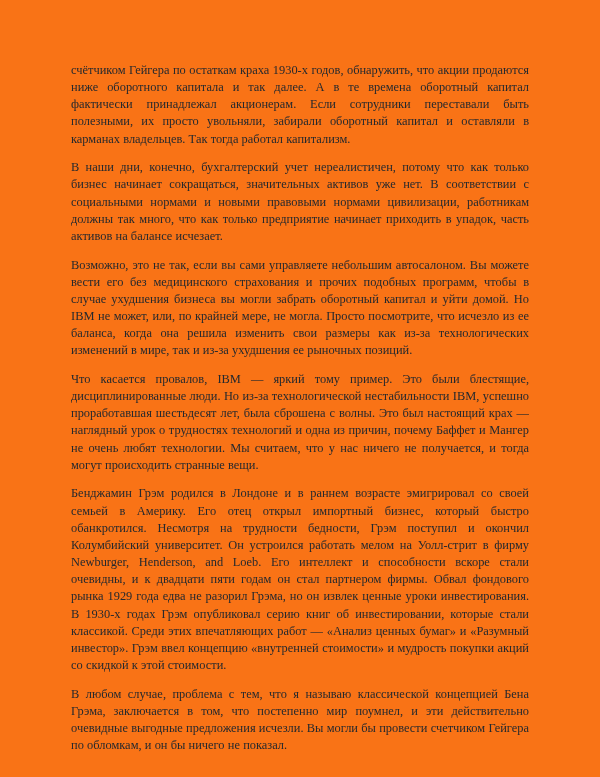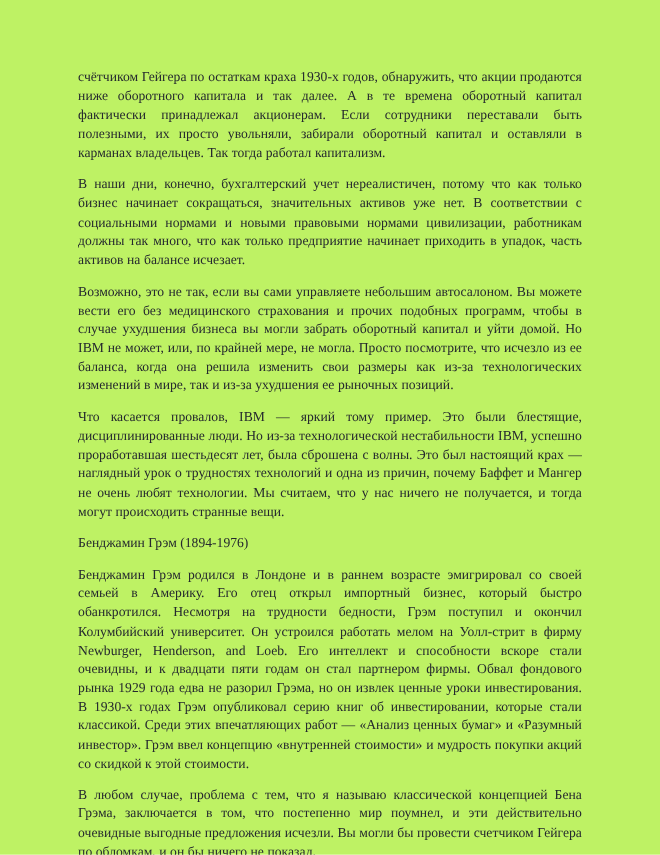--- a/index.html
+++ b/index.html
@@ -11,21 +11,21 @@
     height: 777px;
     background: #ffffff;
     font-family: "Liberation Serif", "DejaVu Serif", serif;
     color: #25292e;
     overflow: hidden;
   }
   #page {
     position: relative;
     width: 600px;
     height: 777px;
-    background: #bef264;
+    background: #f97316;
     box-sizing: border-box;
   }
   #text-column {
     position: absolute;
     left: 71px;
     top: 62px;
     width: 458px;
   }
   .para {
     margin: 0 0 11.5px 0;
@@ -58,20 +58,19 @@
   <div id="text-column">
 
     <p class="para">счётчиком Гейгера по остаткам краха 1930-х годов, обнаружить, что акции продаются ниже оборотного капитала и так далее. А в те времена оборотный капитал фактически принадлежал акционерам. Если сотрудники переставали быть полезными, их просто увольняли, забирали оборотный капитал и оставляли в карманах владельцев. Так тогда работал капитализм.</p>
 
     <p class="para">В наши дни, конечно, бухгалтерский учет нереалистичен, потому что как только бизнес начинает сокращаться, значительных активов уже нет. В соответствии с социальными нормами и новыми правовыми нормами цивилизации, работникам должны так много, что как только предприятие начинает приходить в упадок, часть активов на балансе исчезает.</p>
 
     <p class="para">Возможно, это не так, если вы сами управляете небольшим автосалоном. Вы можете вести его без медицинского страхования и прочих подобных программ, чтобы в случае ухудшения бизнеса вы могли забрать оборотный капитал и уйти домой. Но IBM не может, или, по крайней мере, не могла. Просто посмотрите, что исчезло из ее баланса, когда она решила изменить свои размеры как из-за технологических изменений в мире, так и из-за ухудшения ее рыночных позиций.</p>
 
     <p class="para">Что касается провалов, IBM — яркий тому пример. Это были блестящие, дисциплинированные люди. Но из-за технологической нестабильности IBM, успешно проработавшая шестьдесят лет, была сброшена с волны. Это был настоящий крах — наглядный урок о трудностях технологий и одна из причин, почему Баффет и Мангер не очень любят технологии. Мы считаем, что у нас ничего не получается, и тогда могут происходить странные вещи.</p>
 
-    <p class="section-heading">Бенджамин Грэм (1894-1976)</p>
 
     <p class="para">Бенджамин Грэм родился в Лондоне и в раннем возрасте эмигрировал со своей семьей в Америку. Его отец открыл импортный бизнес, который быстро обанкротился. Несмотря на трудности бедности, Грэм поступил и окончил Колумбийский университет. Он устроился работать мелом на Уолл-стрит в фирму Newburger, Henderson, and Loeb. Его интеллект и способности вскоре стали очевидны, и к двадцати пяти годам он стал партнером фирмы. Обвал фондового рынка 1929 года едва не разорил Грэма, но он извлек ценные уроки инвестирования. В 1930-х годах Грэм опубликовал серию книг об инвестировании, которые стали классикой. Среди этих впечатляющих работ — «Анализ ценных бумаг» и «Разумный инвестор». Грэм ввел концепцию «внутренней стоимости» и мудрость покупки акций со скидкой к этой стоимости.</p>
 
     <p class="para">В любом случае, проблема с тем, что я называю классической концепцией Бена Грэма, заключается в том, что постепенно мир поумнел, и эти действительно очевидные выгодные предложения исчезли. Вы могли бы провести счетчиком Гейгера по обломкам, и он бы ничего не показал.</p>
 
   </div>
 </div>
 
 </body></html>

